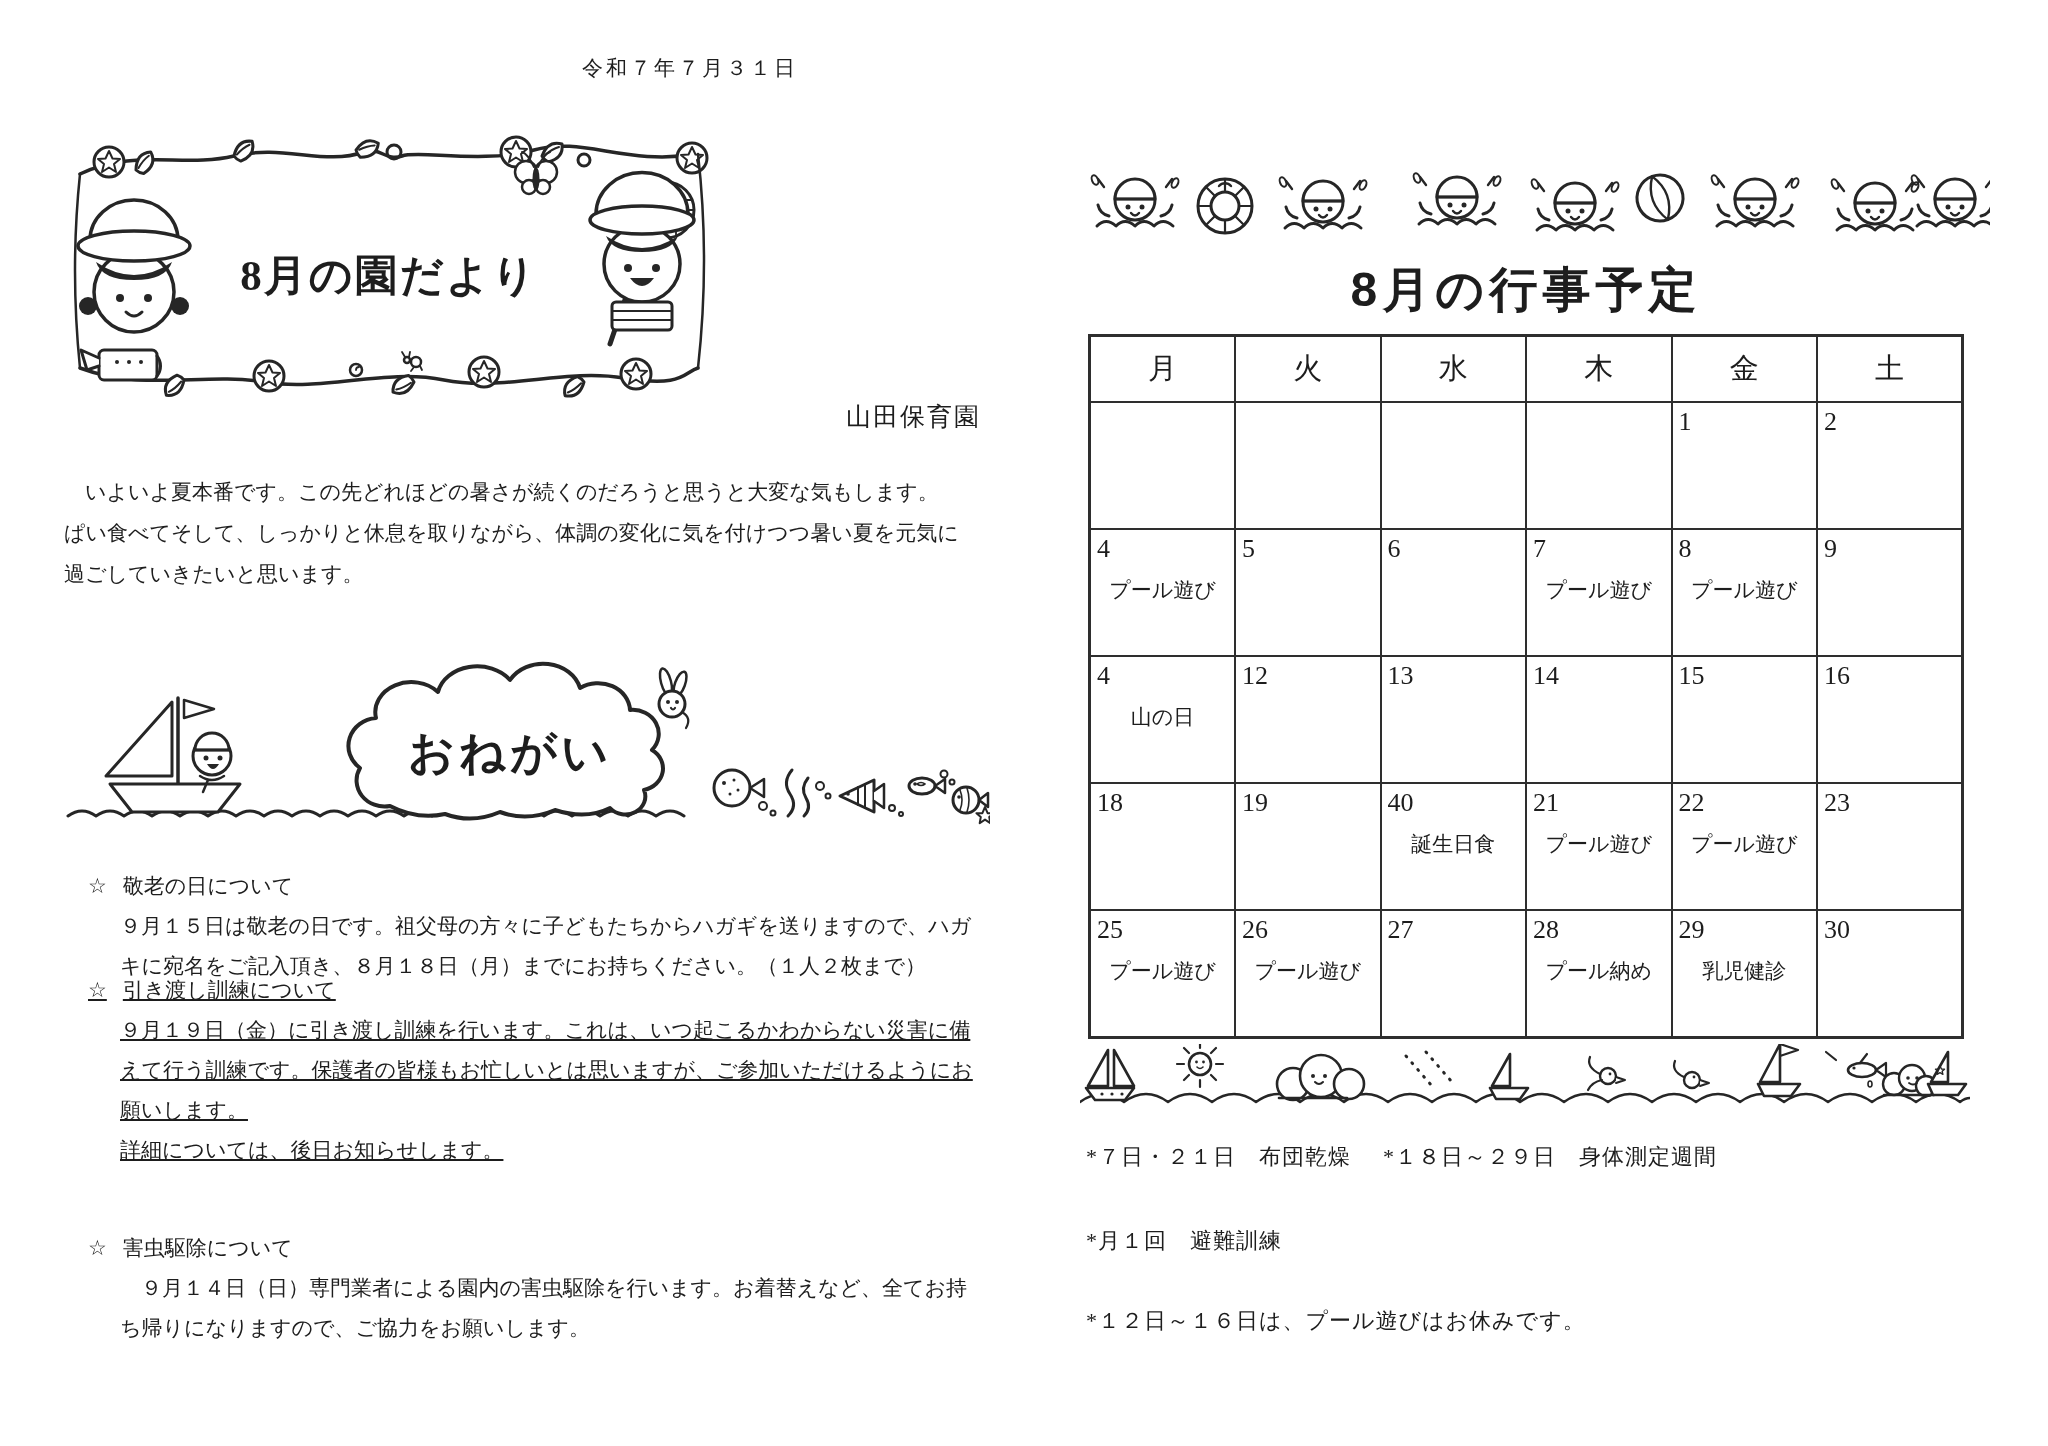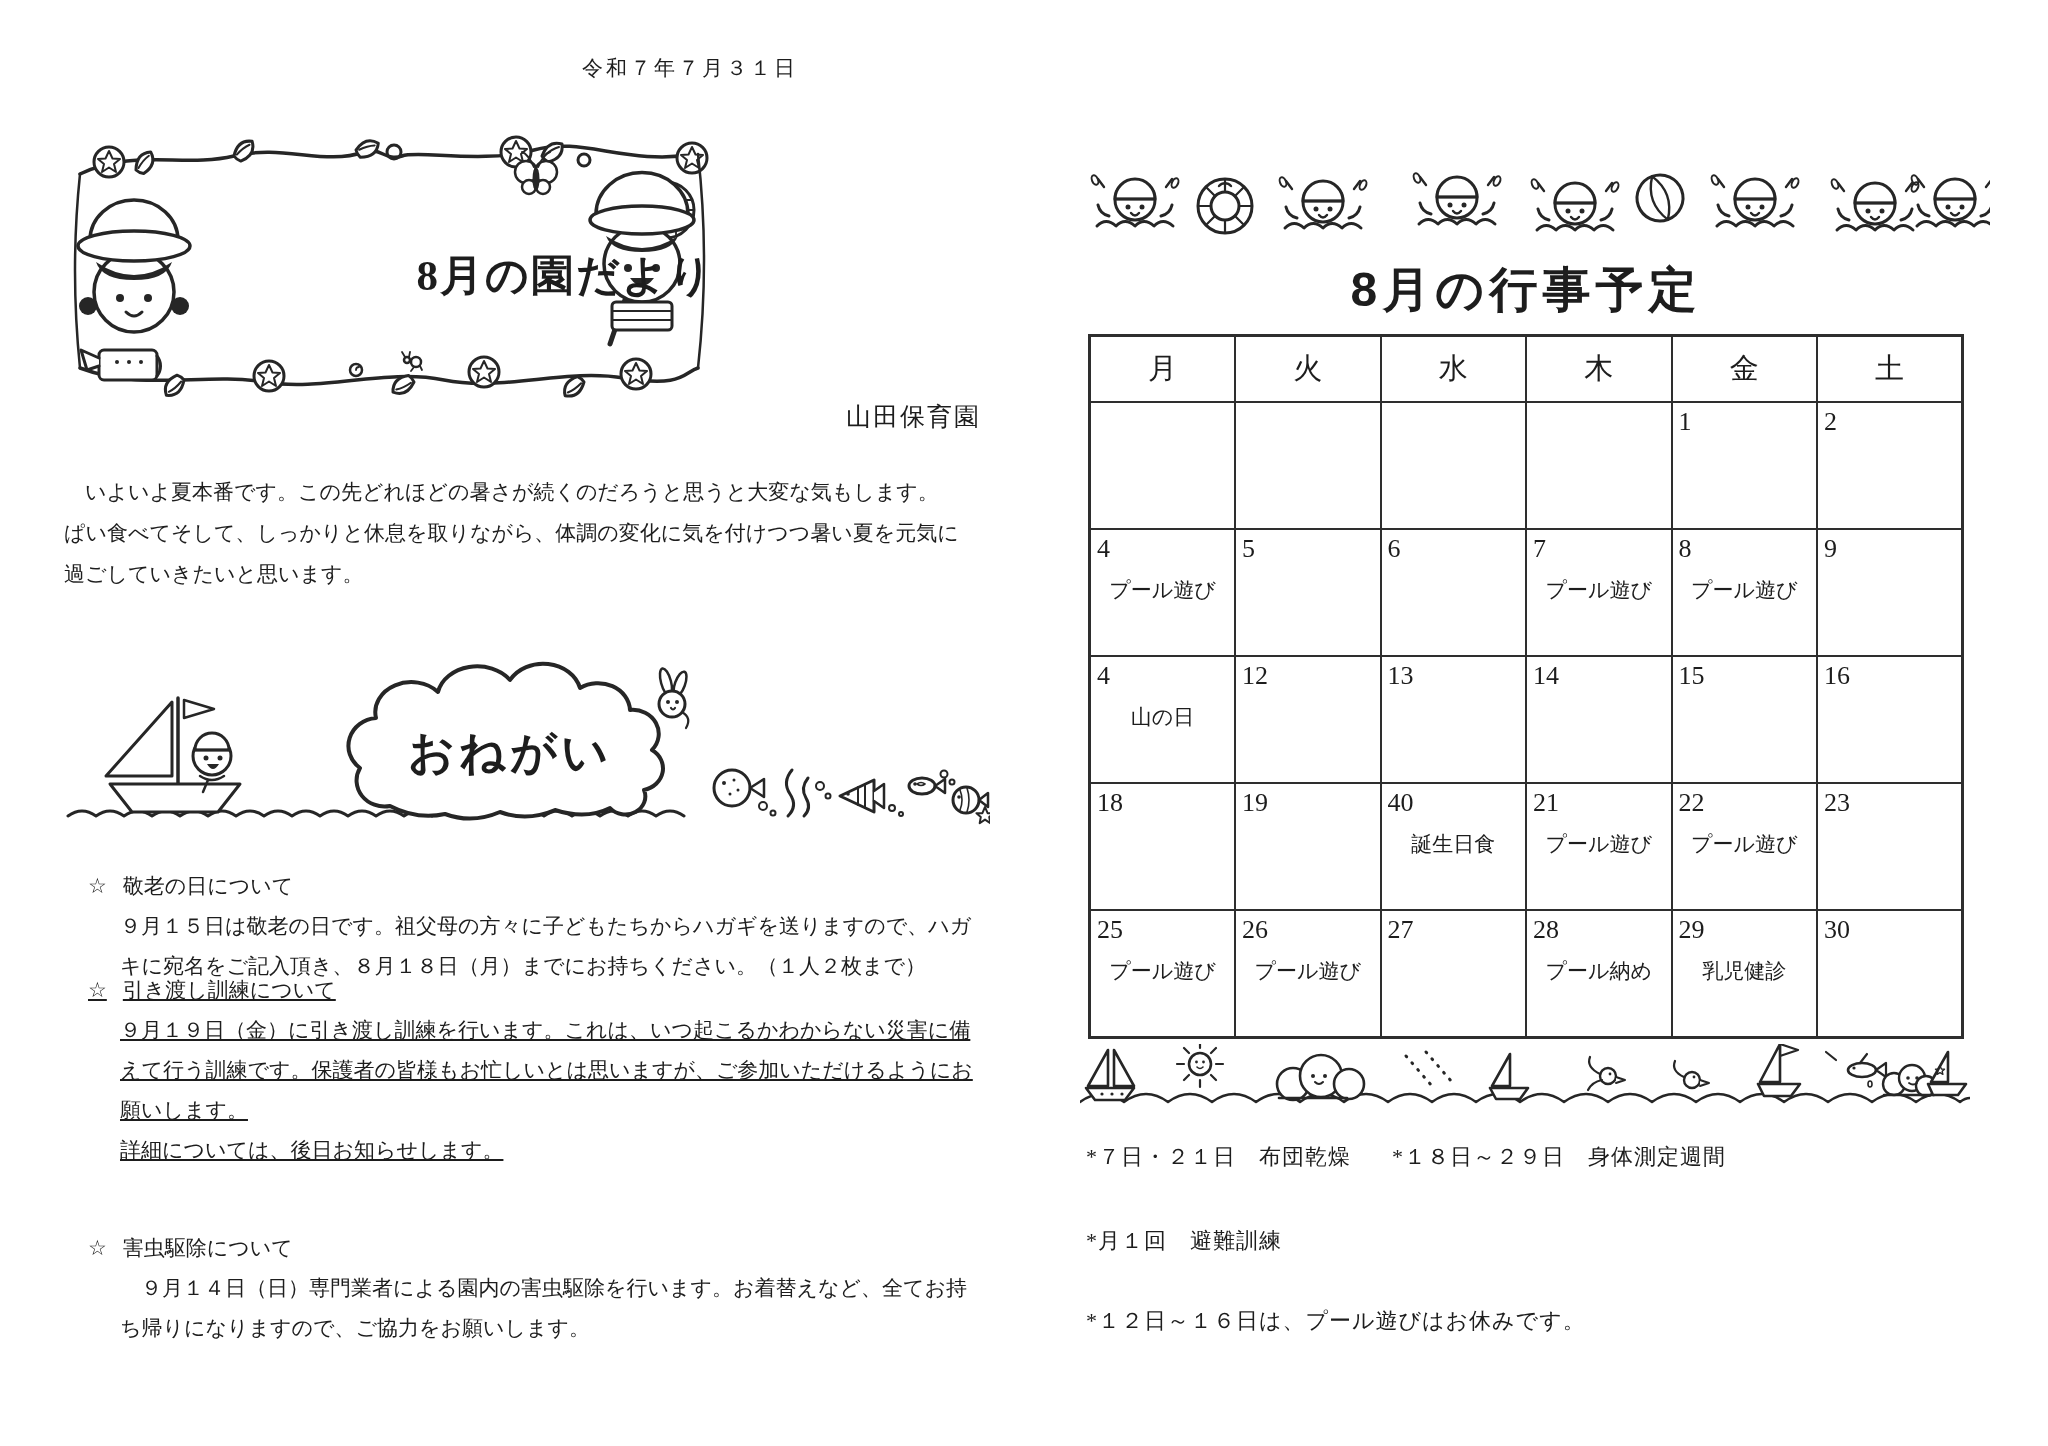--- a/index.html
+++ b/index.html
@@ -11,21 +11,21 @@
   .abs{position:absolute;}
   .nowrap{white-space:nowrap;}
   svg{display:block;}
   .stroke{stroke:#262626;fill:none;stroke-linecap:round;stroke-linejoin:round;}
   .wfill{fill:#ffffff;stroke:#262626;stroke-linecap:round;stroke-linejoin:round;}
   .dark{fill:#262626;stroke:none;}
 
   
   #issue-date{left:582px;top:54px;font-size:21px;letter-spacing:3px;}
   #banner-illo{left:64px;top:110px;}
-  #banner-title{left:64px;top:247px;width:650px;text-align:right;
+  #banner-title{left:64px;top:247px;width:650px;text-align:center;
     font-size:43px;letter-spacing:2px;font-weight:600;}
   #school-name{left:846px;top:400px;font-size:25px;letter-spacing:2px;}
   #intro-paragraph{left:64px;top:472px;font-size:21px;line-height:41px;}
   .bodyline{white-space:nowrap;}
   #onegai-illo{left:60px;top:648px;}
   #onegai-label{left:408px;top:722px;font-size:46px;font-weight:bold;
     font-family:"Liberation Sans","DejaVu Sans",sans-serif;letter-spacing:4px;}
   .section{position:absolute;left:88px;font-size:21px;}
   #section-0{top:866px;} #section-1{top:970px;text-decoration:underline;} #section-2{top:1228px;}
   .section-heading{white-space:nowrap;line-height:40px;}
@@ -41,21 +41,21 @@
     width:876px;border:3px solid #2e2e2e;}
   #calendar th{border:2px solid #2e2e2e;height:62px;font-weight:normal;
     font-size:29px;text-align:center;vertical-align:middle;}
   #calendar td{border:2px solid #2e2e2e;height:117px;vertical-align:top;
     padding:4px 6px;}
   #calendar .day{font-size:26px;line-height:30px;display:block;}
   #calendar .evt{display:block;font-size:21px;text-align:center;margin-top:12px;
     white-space:nowrap;}
   #sea-illo{left:1080px;top:1044px;}
   .note-row{position:absolute;left:1086px;font-size:22px;letter-spacing:1px;
-    display:flex;gap:41px;white-space:nowrap;}
+    display:flex;gap:32px;white-space:nowrap;}
   #note-0{top:1142px;} #note-1{top:1226px;} #note-2{top:1306px;}
 </style>
 </head>
 <body>
 
 <div class="abs nowrap" id="issue-date">令和７年７月３１日</div>
 
 <div class="abs" id="banner-illo">
 <svg width="650" height="300" viewBox="0 0 650 300">
   <defs>

